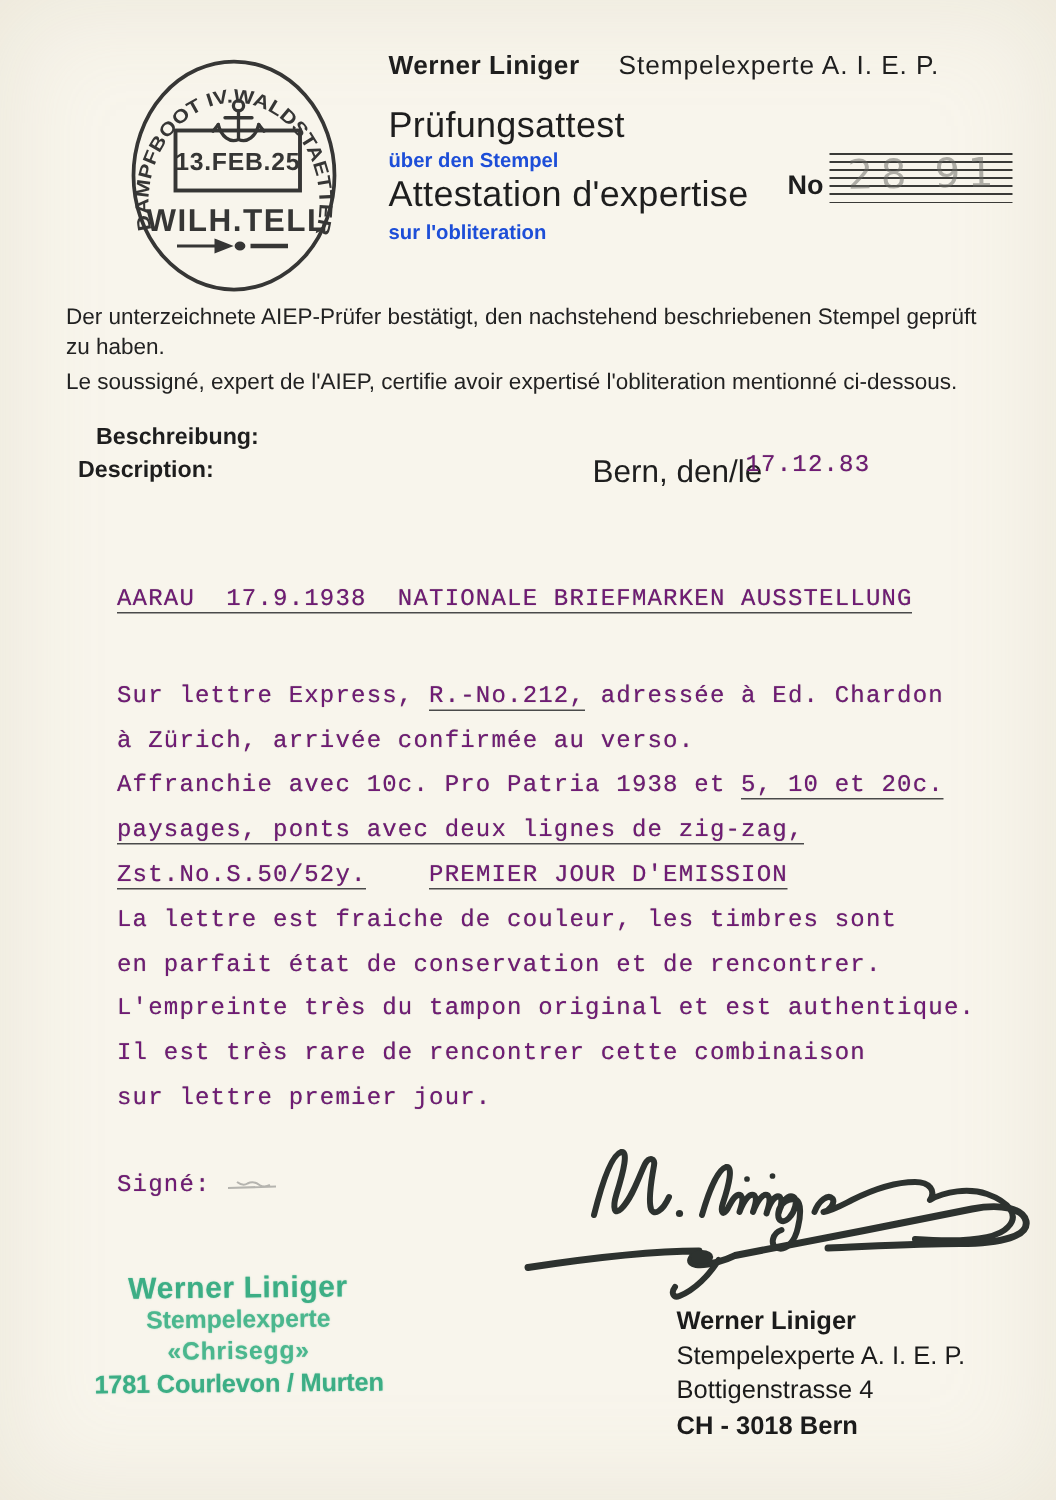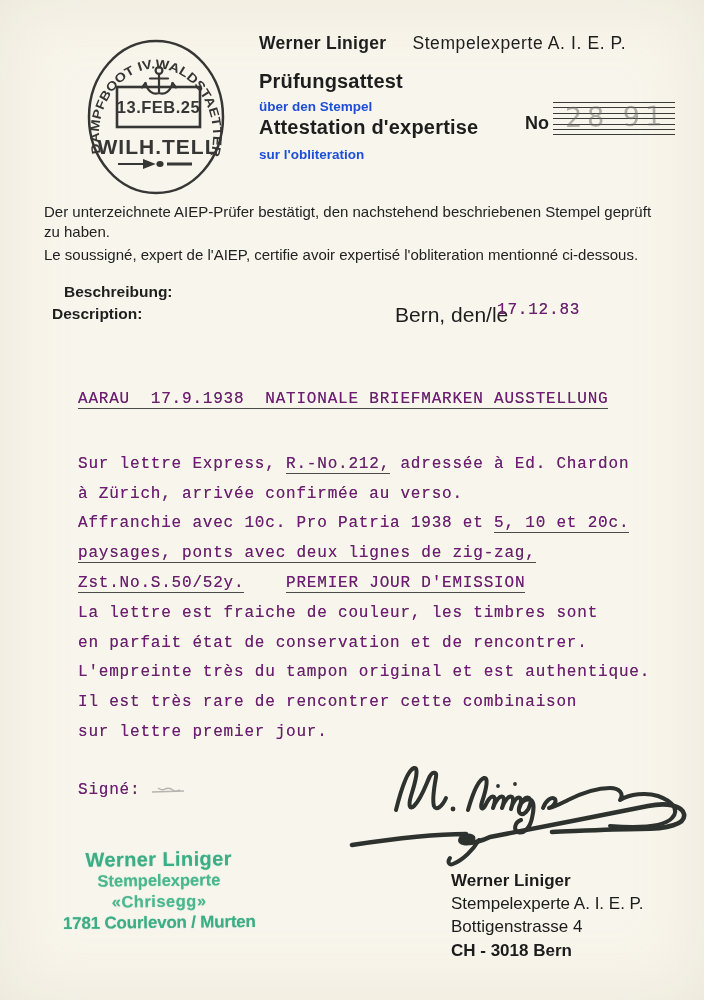--- a/index.html
+++ b/index.html
@@ -7,21 +7,21 @@
     position:relative;width:704px;height:1000px;overflow:hidden;
     background:#f8f5ec;
     box-shadow:inset 0 0 70px rgba(190,180,150,.22);
     font-family:"Liberation Sans",sans-serif;color:#1e1e1e;
   }
   .abs{position:absolute;}
   
   #header-name-row{left:259px;top:33px;display:flex;gap:26px;font-size:17.5px;}
   #header-name{font-weight:bold;letter-spacing:.3px;}
   #header-title{letter-spacing:.6px;}
-  .attest-big{font-size:20px;font-weight:bold;letter-spacing:.2px;}
+  .attest-big{font-size:24px;font-weight:normal;letter-spacing:.2px;}
   .attest-sub{font-size:13.5px;font-weight:bold;color:#1d4ed8;}
   #attest-de{left:259px;top:70px;}
   #attest-de-sub{left:259px;top:99px;}
   #attest-fr{left:259px;top:116px;}
   #attest-fr-sub{left:259px;top:147px;}
   
   #no-label{left:525px;top:113px;font-size:18px;font-weight:bold;}
   #no-box{
     left:553px;top:102px;width:122px;height:38px;
     background:repeating-linear-gradient(to bottom,#39393б 0,#393936 1.1px,transparent 1.1px,transparent 5.4px);

